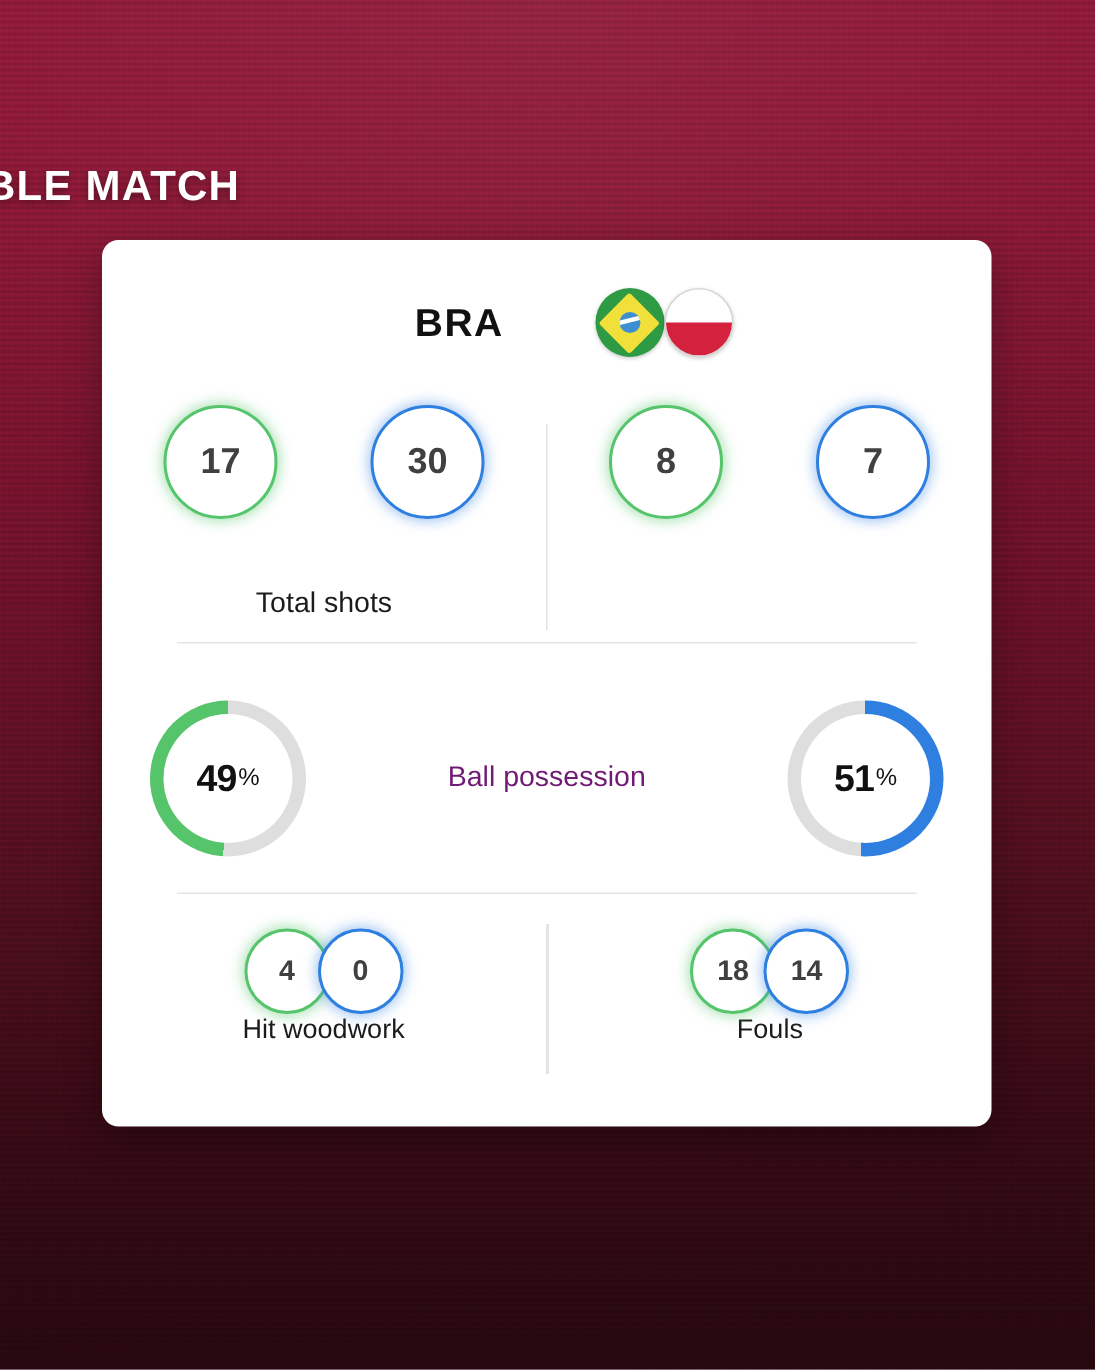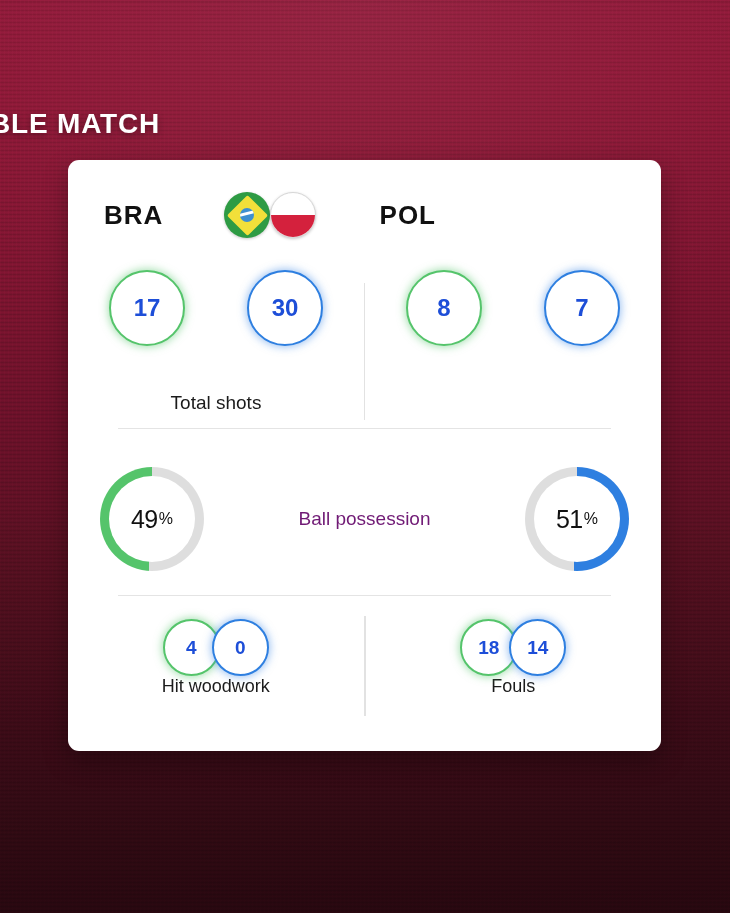--- a/index.html
+++ b/index.html
@@ -74,20 +74,21 @@
   }
 
   
   .scoreline {
     position: absolute;
     left: 0; right: 0;
     top: 22px;
     height: 66px;
     display: flex;
     align-items: center;
+    justify-content: center;
   }
   .team-abbr {
     font-size: 26px;
     font-weight: 700;
     color: #111111;
     letter-spacing: 1px;
     width: 120px;
     text-align: center;
   }
   .team-abbr.home { text-align: left; padding-left: 36px; }
@@ -148,21 +149,21 @@
   }
 
   
   .ring {
     border-radius: 50%;
     background: #ffffff;
     display: flex;
     align-items: center;
     justify-content: center;
     font-weight: 700;
-    color: #1d4ed8;
+    color: #404040;
     box-sizing: border-box;
     position: relative;
   }
   .ring.home {
     border: 2px solid #55c46b;
     box-shadow: 0 0 9px 1px rgba(85,196,107,0.55);
   }
   .ring.away {
     border: 2px solid #2e7fe0;
     box-shadow: 0 0 9px 1px rgba(70,140,230,0.55);
@@ -241,21 +242,21 @@
     position: absolute;
     inset: 9px;
     background: #ffffff;
     border-radius: 50%;
     display: flex;
     align-items: center;
     justify-content: center;
   }
   .pct-value {
     font-size: 25px;
-    font-weight: 400;
+    font-weight: 700;
     color: #111111;
     letter-spacing: -0.5px;
   }
   .pct-sign {
     font-size: 16px;
     font-weight: 500;
     color: #111111;
     margin-left: 1px;
   }
   .possession-label {
@@ -312,21 +313,20 @@
     <div class="flag flag-bra">
       <div class="rhombus"></div>
       <div class="globe"></div>
     </div>
 
 
     <div class="flag flag-pol">
       <div class="half-red"></div>
     </div>
 
-    <div class="team-abbr away">POL</div>
   </div>
 
   <div class="row-shots">
     <div class="shots-group">
       <div class="shots-circles">
         <div class="ring home">17</div>
         <div class="ring away">30</div>
       </div>
       <div class="stat-label">Total shots</div>
     </div>

